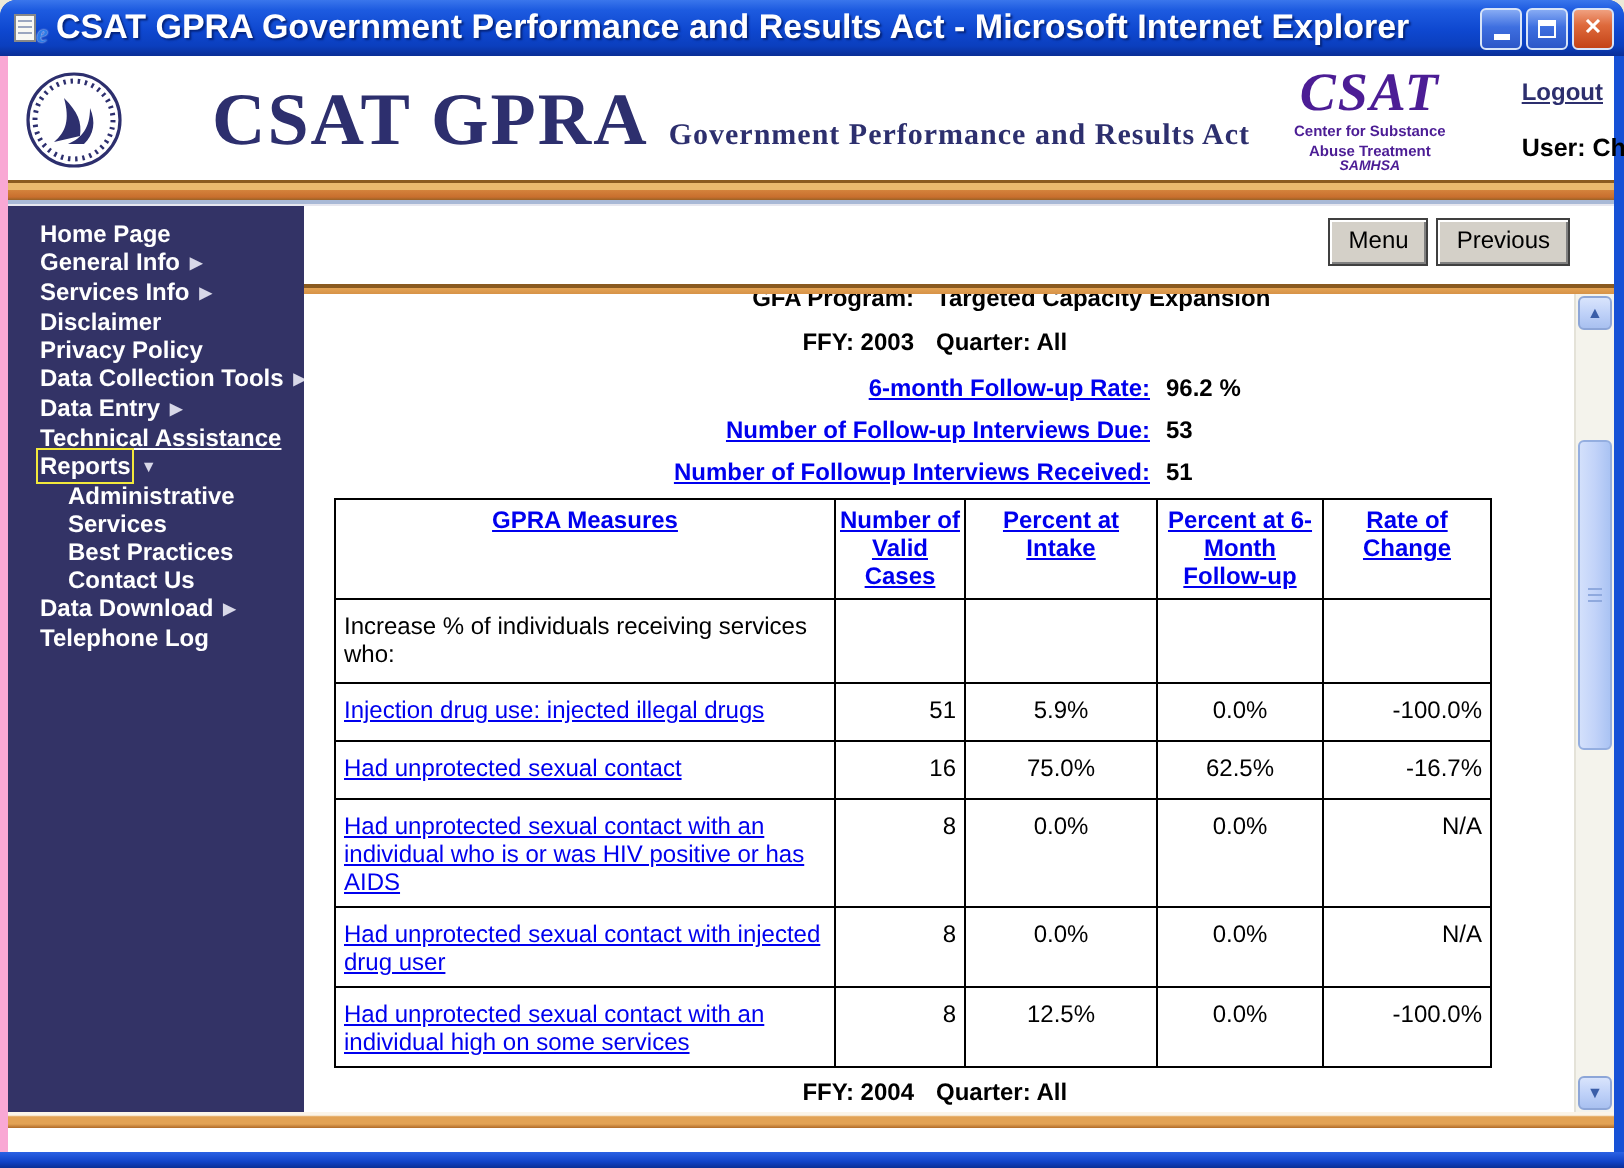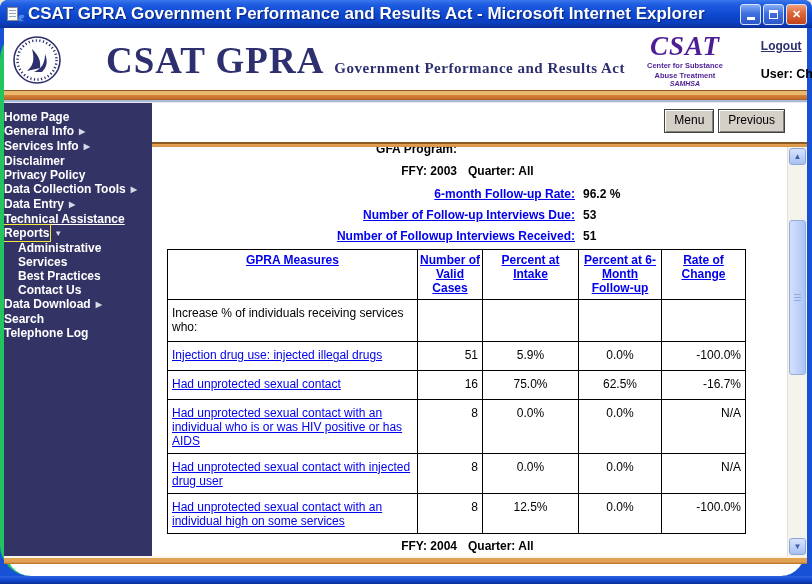--- a/index.html
+++ b/index.html
@@ -42,23 +42,22 @@
     background:linear-gradient(180deg,#87ABF4 0%,#3E6FE0 45%,#2D57C8 100%);
     cursor:pointer;position:relative;
   }
   .tb-btn.close{background:linear-gradient(180deg,#F0A080 0%,#DE6A3C 40%,#C44317 100%);}
   .glyph-min{width:8px;height:3px;background:#fff;margin-top:9px;}
   .glyph-max{width:9px;height:9px;border:1px solid #fff;border-top:3px solid #fff;}
   .glyph-close{color:#fff;font-size:11px;font-weight:bold;line-height:1;}
   
   .frame-body{
     flex:1;display:flex;flex-direction:column;
-    border-left:4px solid #22c55e;border-right:5px solid #1651D6;
+    border-left:4px solid #f9a8d4;border-right:5px solid #1651D6;
     background:#fff;
-    border-radius:31px;
   }
   
   .header{
     height:62px;flex:0 0 62px;background:#fff;
     display:flex;align-items:center;
     padding:2px 6px 0 8px;
     position:relative;
   }
   .hhs-logo{flex:0 0 50px;height:50px;margin-right:44px;}
   .brand{display:flex;align-items:baseline;white-space:nowrap;}
@@ -80,21 +79,21 @@
   
   .stripe{
     height:10px;flex:0 0 10px;
     background:linear-gradient(180deg,#8A5A20 0%,#8A5A20 14%,#E9B96F 15%,#E9B96F 50%,#D4823B 51%,#C96F2E 85%,#9A6226 100%);
   }
   .stripe-line{height:3px;flex:0 0 3px;background:#A9B9D6;border-bottom:1px solid #E7E7EF;}
   
   .main{flex:0 0 453px;height:453px;display:flex;background:#fff;}
   .sidebar{
     flex:0 0 148px;width:148px;background:#333366;
-    padding:7px 0 0 0;overflow:hidden;
+    padding:7px 0 0 16px;overflow:hidden;
   }
   .nav-item{
     color:#fff;font-size:12px;font-weight:bold;line-height:14px;
     white-space:nowrap;cursor:pointer;
   }
   .nav-item.indent{padding-left:14px;}
   .nav-label.ul{text-decoration:underline;}
   .nav-label.boxed{outline:1px solid #F2E93C;outline-offset:1px;}
   .nav-arrow{font-size:8px;color:#D8D8E8;margin-left:5px;vertical-align:1px;}
   
@@ -238,36 +237,36 @@
           <div class="nav-item"><span class="nav-label">Privacy Policy</span></div>
           <div class="nav-item"><span class="nav-label">Data Collection Tools</span><span class="nav-arrow">▶</span></div>
           <div class="nav-item"><span class="nav-label">Data Entry</span><span class="nav-arrow">▶</span></div>
           <div class="nav-item"><span class="nav-label ul">Technical Assistance</span></div>
           <div class="nav-item"><span class="nav-label boxed">Reports</span><span class="nav-arrow">▼</span></div>
           <div class="nav-item indent"><span class="nav-label">Administrative</span></div>
           <div class="nav-item indent"><span class="nav-label">Services</span></div>
           <div class="nav-item indent"><span class="nav-label">Best Practices</span></div>
           <div class="nav-item indent"><span class="nav-label">Contact Us</span></div>
           <div class="nav-item"><span class="nav-label">Data Download</span><span class="nav-arrow">▶</span></div>
-          <div class="nav-item"><span class="nav-label">Search</span></div>
           <div class="nav-item"><span class="nav-label">Telephone Log</span></div>
         </div>
 
       <div class="content">
         <div class="toolbar">
           <button class="btn">Menu</button>
           <button class="btn">Previous</button>
         </div>
         <div class="content-divider"></div>
 
         <div class="scrollzone">
           <div class="page">
 
             <div class="line split gfa-line">
               <span class="l">GFA Program:</span>
+              <span class="r">Targeted Capacity Expansion</span>
             </div>
 
             <div class="line split ffy-line">
               <span class="l">FFY: 2003</span>
               <span class="r">Quarter: All</span>
             </div>
 
             <div id="stats-block">
                 <div class="line split stat">
                   <span class="l link-label">6-month Follow-up Rate:</span>

